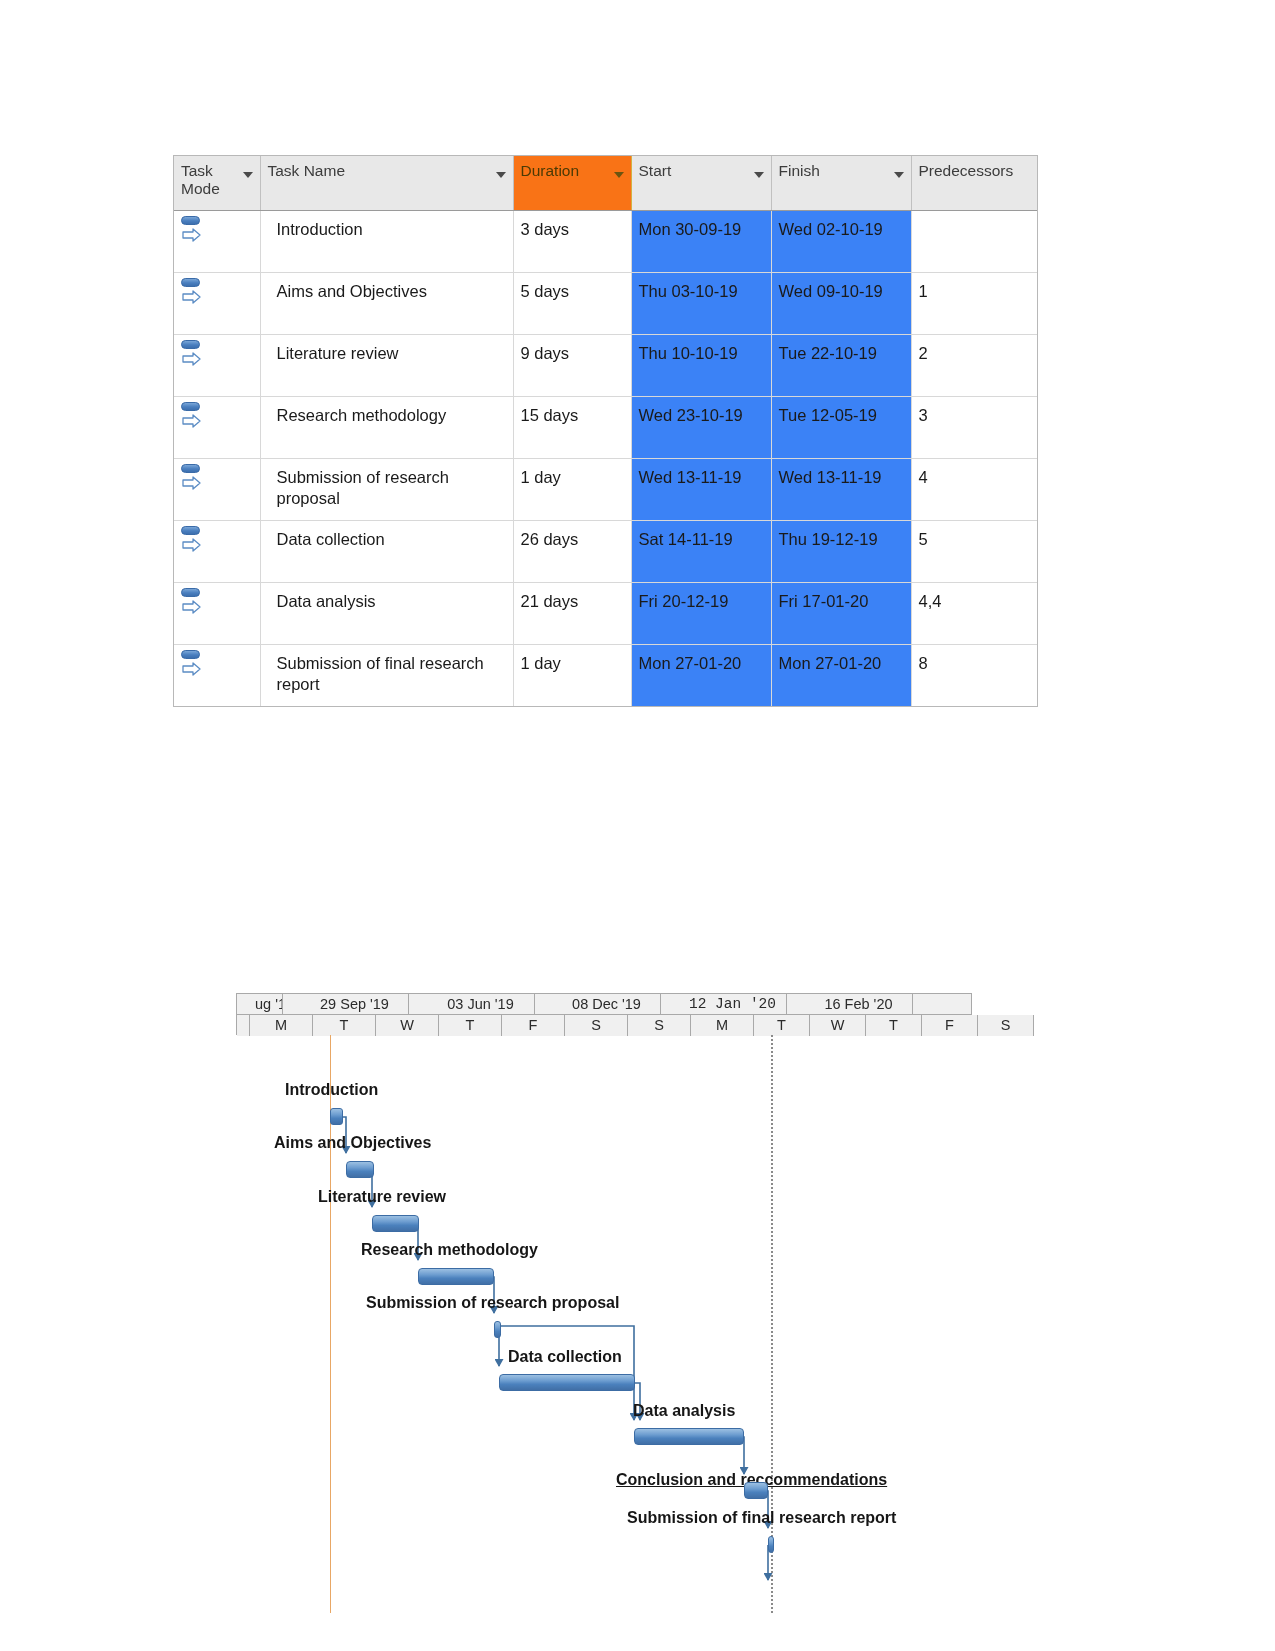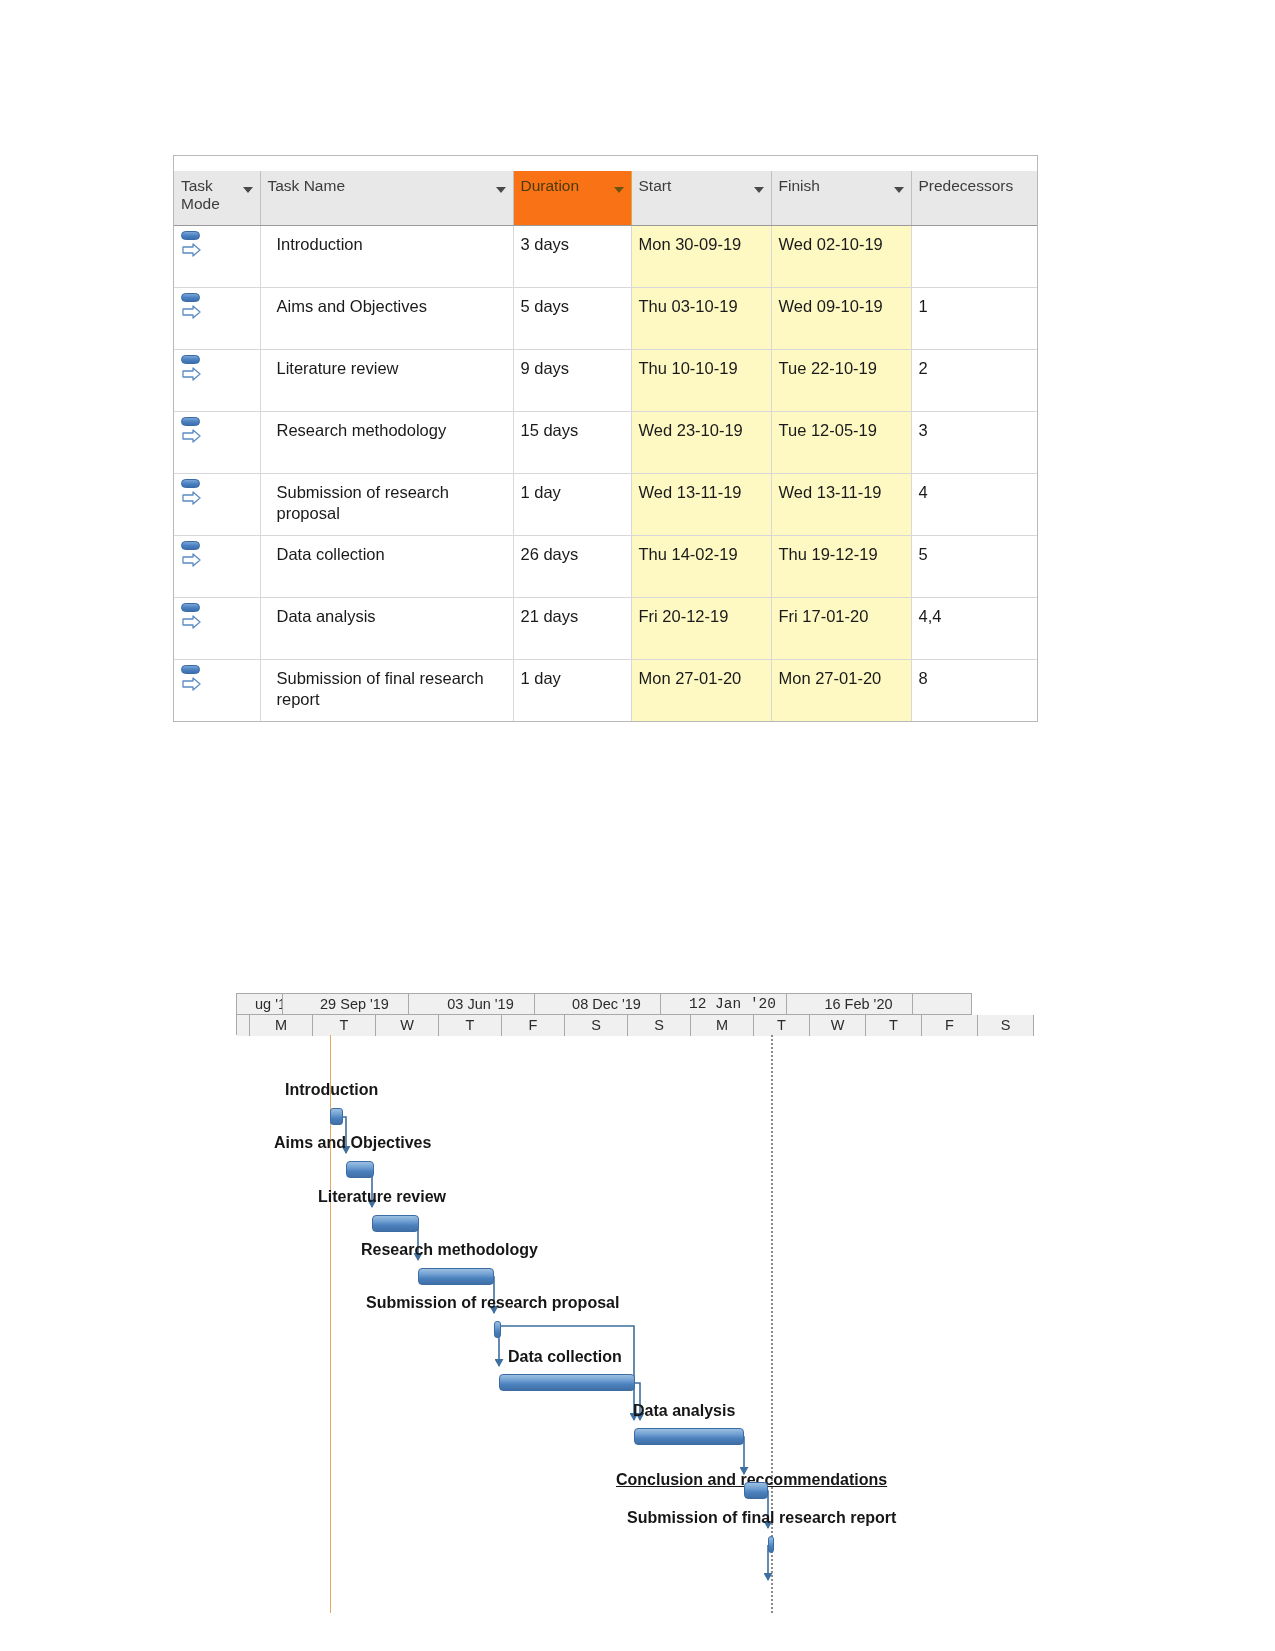--- a/index.html
+++ b/index.html
@@ -23,21 +23,20 @@
     top: 155px;
     width: 863px;
     border: 1px solid #b8b8b8;
     border-collapse: collapse;
     background: #fff;
   }
   #task-table table {
     border-collapse: collapse;
     width: 100%;
     table-layout: fixed;
-    margin-top: 15px;
   }
   #task-table col.c-mode   { width: 86px; }
   #task-table col.c-name   { width: 253px; }
   #task-table col.c-dur    { width: 118px; }
   #task-table col.c-start  { width: 140px; }
   #task-table col.c-finish { width: 140px; }
   #task-table col.c-pred   { width: 126px; }
 
   #task-table thead th {
     background: #e8e8e8;
@@ -75,21 +74,21 @@
     border-right: 1px solid #d8d8d8;
     border-bottom: 1px solid #d8d8d8;
     font-size: 16.5px;
     color: #1a1a1a;
     vertical-align: top;
     padding: 8px 7px 9px 7px;
     line-height: 1.25;
     background: #ffffff;
     height: 44px;
   }
-  #task-table tbody td.c-dateish { background: #fef9c3; }
+  #task-table tbody td.c-dateish { background: #3b82f6; }
   #task-table tbody td.c-modecell { padding: 4px 0 0 6px; }
   #task-table tbody td.c-namecell { padding-left: 16px; }
   #task-table tbody td.lastcol { border-right: none; }
   #task-table tbody tr:last-child td { border-bottom: none; }
 
   
   .mode-icon {
     position: relative;
     width: 26px;
     height: 30px;
@@ -317,21 +316,21 @@
           <td class="c-modecell">
             <span class="mode-icon">
               <span class="pill"></span>
               <svg class="arrow" viewBox="0 0 20 14">
                 <path d="M1,4 L11,4 L11,1 L18,7 L11,13 L11,10 L1,10 Z" fill="#ffffff" stroke="#5b8cc4" stroke-width="1.3" stroke-linejoin="round"></path>
               </svg>
             </span>
           </td>
           <td class="c-namecell"><span>Data collection</span></td>
           <td><span>26 days</span></td>
-          <td class="c-dateish"><span>Thu 14-02-19</span></td>
+          <td class="c-dateish"><span>Sat 14-11-19</span></td>
           <td class="c-dateish"><span>Thu 19-12-19</span></td>
           <td class="lastcol"><span>5</span></td>
         </tr>
         <tr>
           <td class="c-modecell">
             <span class="mode-icon">
               <span class="pill"></span>
               <svg class="arrow" viewBox="0 0 20 14">
                 <path d="M1,4 L11,4 L11,1 L18,7 L11,13 L11,10 L1,10 Z" fill="#ffffff" stroke="#5b8cc4" stroke-width="1.3" stroke-linejoin="round"></path>
               </svg>

